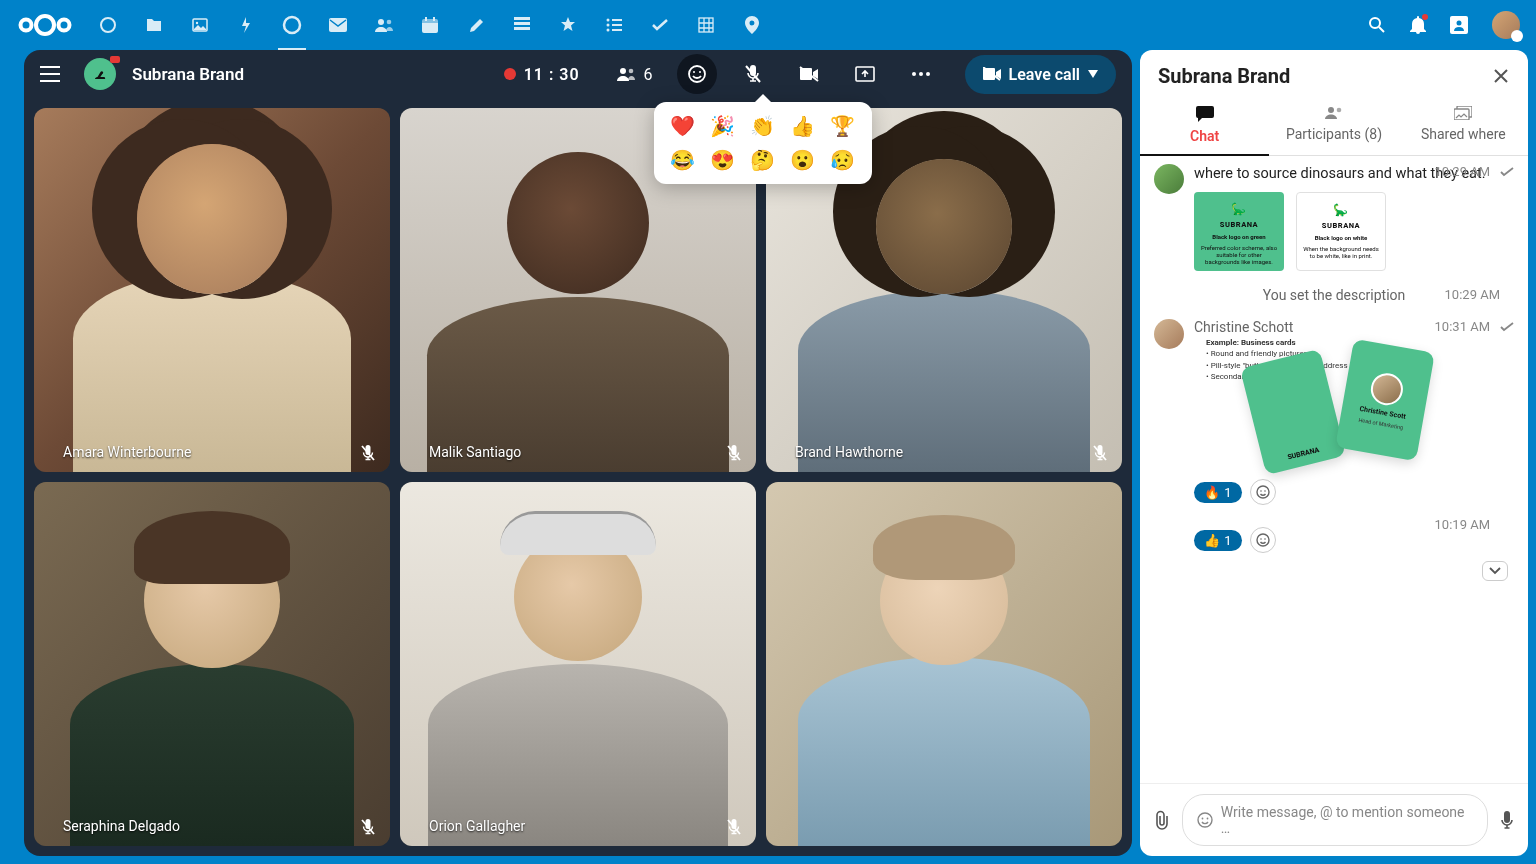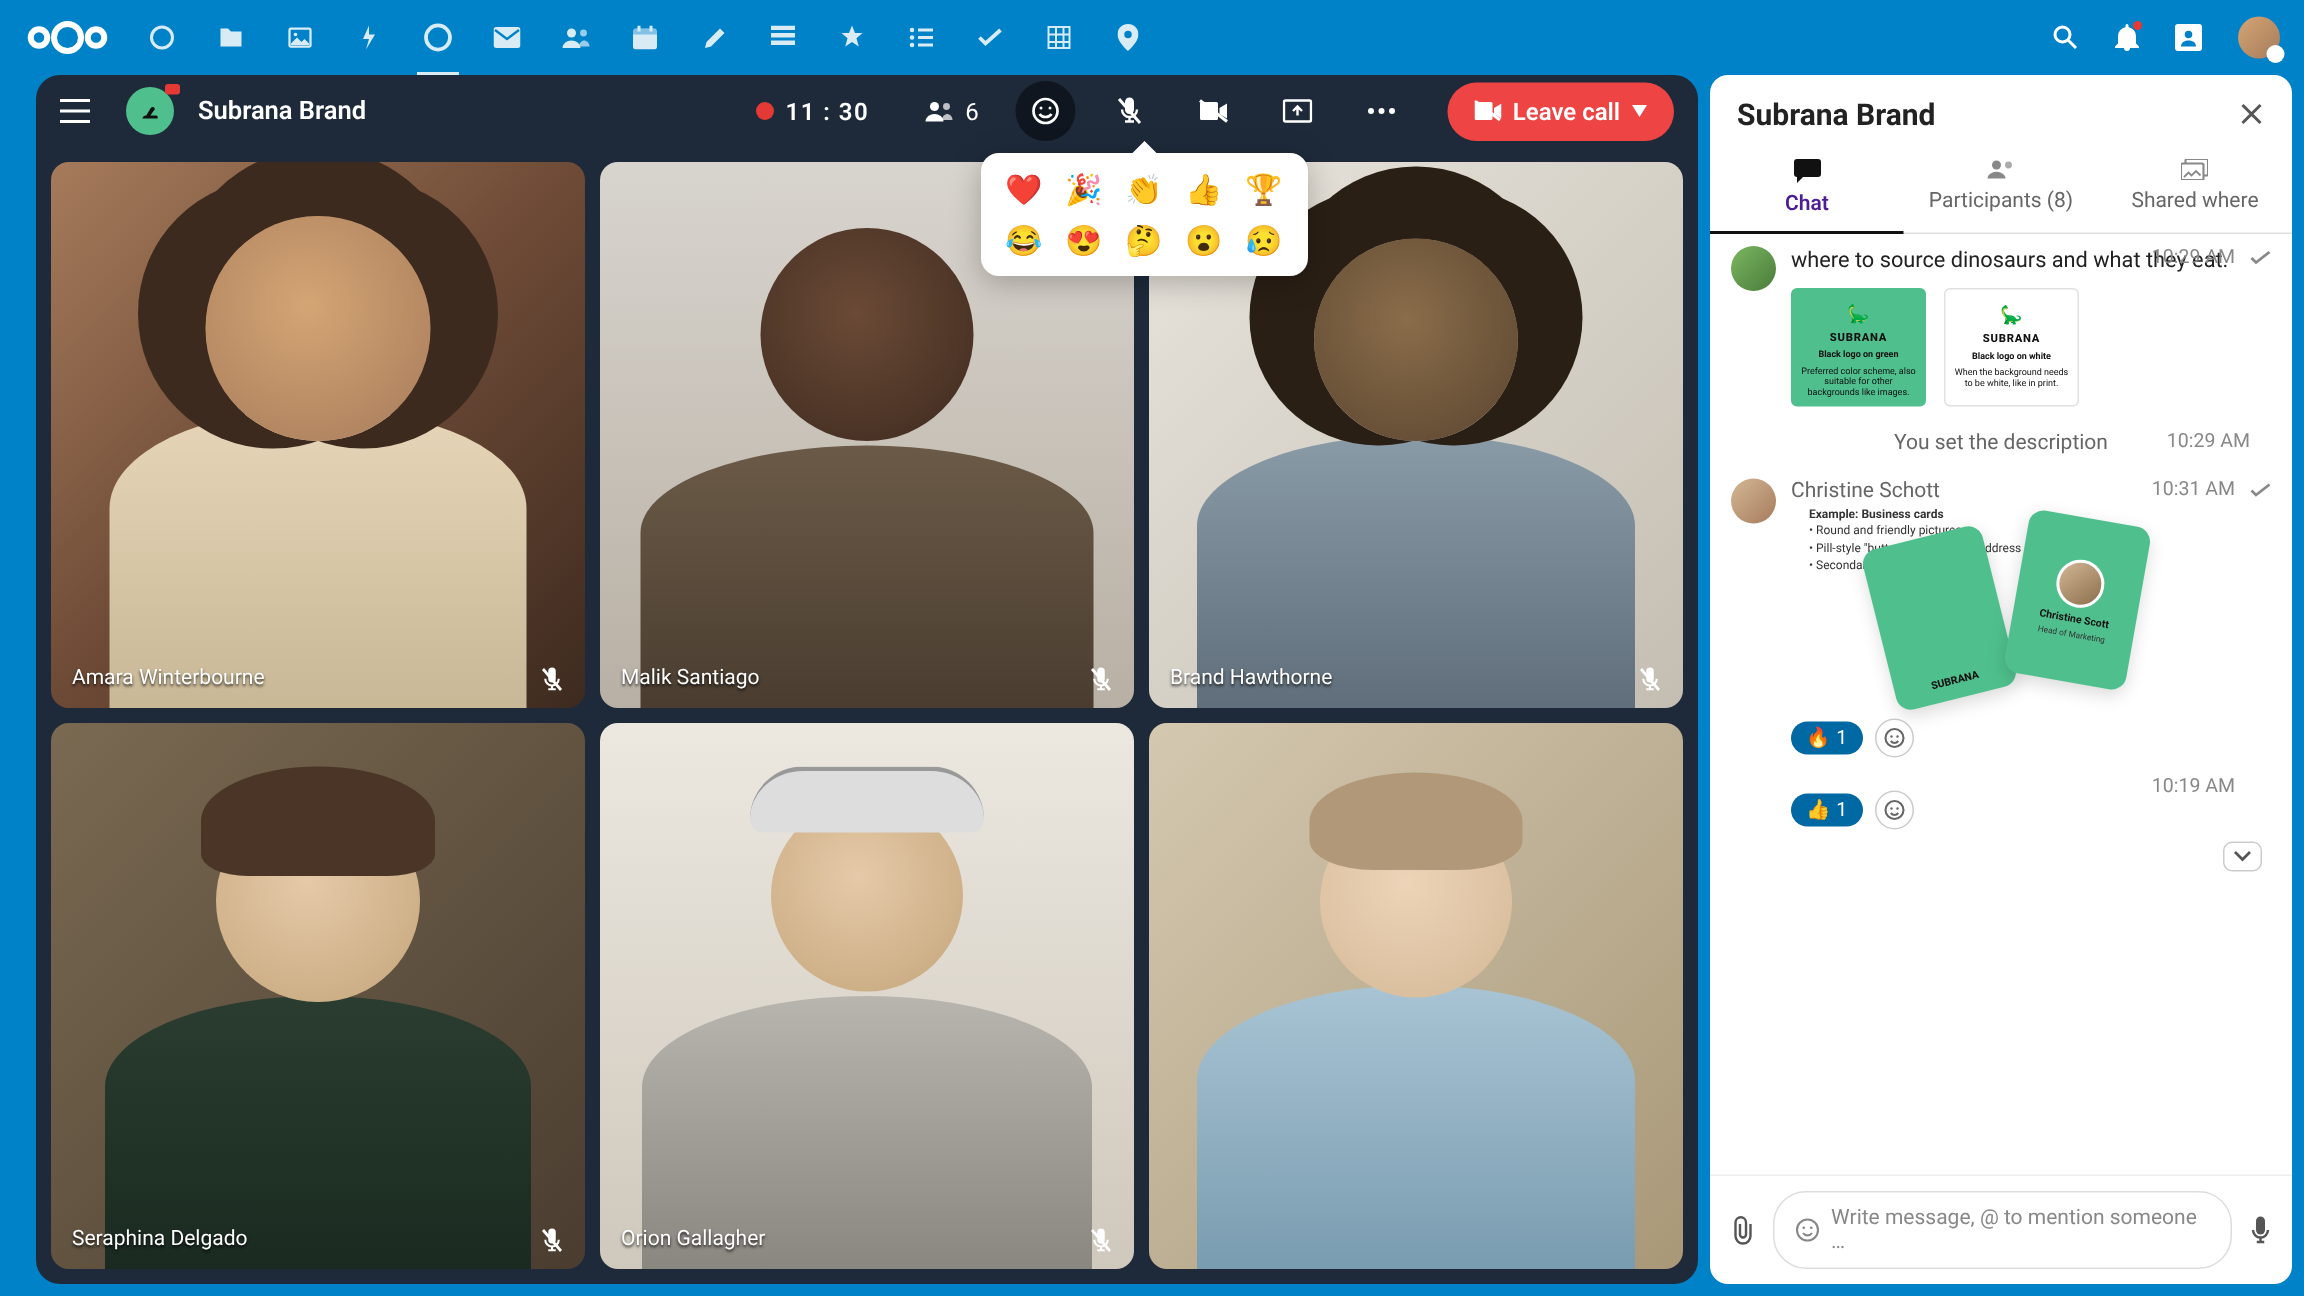--- a/index.html
+++ b/index.html
@@ -27,48 +27,48 @@
 .brand-badge { width: 32px; height: 32px; border-radius: 50%; background: #4fc08d; display: flex; align-items: center; justify-content: center; position: relative; margin-left: 8px; }
 .brand-badge::after { content:''; position:absolute; top:-2px; right:-4px; width:10px; height:7px; background:#e53935; border-radius:2px; }
 .call-title { font-size: 17px; font-weight: 600; }
 .call-header-spacer { flex: 1; }
 .rec-indicator { display: flex; align-items: center; gap: 8px; text-align: center; }
 .rec-dot { width: 12px; height: 12px; border-radius: 50%; background: #e53935; }
 .rec-time { font-weight: 600; letter-spacing: 1px; }
 .participants-count { display: flex; align-items: center; gap: 8px; margin-left: 20px; }
 .hdr-icon-btn { width: 40px; height: 40px; border-radius: 50%; display:flex; align-items:center; justify-content:center; cursor:pointer; }
 .hdr-icon-btn.active-bg { background: #0f1620; }
-.leave-btn { background: #ef4444; color: white; padding: 10px 18px; border-radius: 24px; font-weight: 600; display:flex; align-items:center; gap:8px; cursor:pointer; margin-left:8px;text-align:center; }
+.leave-btn { background: #0c4a6e; color: white; padding: 10px 18px; border-radius: 24px; font-weight: 600; display:flex; align-items:center; gap:8px; cursor:pointer; margin-left:8px;text-align:center; }
 
 
 .reaction-popover { position: absolute; top: 52px; left: 630px; background: white; border-radius: 12px; padding: 12px 14px; box-shadow: 0 4px 20px rgba(0,0,0,0.25); display: grid; grid-template-columns: repeat(5, 30px); gap: 10px 10px; z-index: 100; }
 .reaction-popover::before { content:''; position:absolute; top:-8px; left:50%; transform:translateX(-50%); border-left:8px solid transparent; border-right:8px solid transparent; border-bottom:8px solid white; }
 .reaction-item { font-size: 20px; text-align:center; cursor:pointer; }
 
 
 .video-grid { flex: 1; display: grid; grid-template-columns: repeat(3, 1fr); grid-template-rows: repeat(2, 1fr); gap: 10px; padding: 10px; }
 .video-tile { position: relative; border-radius: 12px; overflow: hidden; background: #333; }
 .tile-bg { position:absolute; inset:0; }
-.tile-name { position: absolute; bottom: 12px; left: 14px; color: white; font-size: 14px; text-shadow: 0 1px 2px rgba(0,0,0,.8); }
+.tile-name { position: absolute; bottom: 12px; left: 29px; color: white; font-size: 14px; text-shadow: 0 1px 2px rgba(0,0,0,.8); }
 .tile-mic { position: absolute; bottom: 10px; right: 14px; color: white; }
 
 
 .portrait { position:absolute; inset:0; display:flex; align-items:flex-end; justify-content:center; }
 .head { border-radius: 50%; }
 .torso { position:absolute; bottom:0; border-radius: 60% 60% 0 0 / 40% 40% 0 0; }
 
 
 .sidebar { width: 388px; background: white; border-radius: 12px; display:flex; flex-direction:column; overflow:hidden; }
 .sidebar-header { display:flex; align-items:center; padding: 14px 18px 4px 18px; }
 .sidebar-title { font-size: 20px; font-weight: 700; flex:1; color:#222; }
 .close-icon { cursor:pointer; color:#555; }
 
 .sidebar-tabs { display:flex; border-bottom: 1px solid #e0e0e0; }
 .sidebar-tab { flex:1; text-align:center; padding: 14px 0 10px 0; color:#666; font-size: 14px; cursor:pointer; display:flex; flex-direction:column; align-items:center; gap:6px; }
-.sidebar-tab.active { color:#4c1d95; border-bottom: 2px solid #111; margin-bottom:-1px; font-weight:600; }
+.sidebar-tab.active { color:#ef4444; border-bottom: 2px solid #111; margin-bottom:-1px; font-weight:600; }
 
 .chat-scroll { flex:1; overflow-y:auto; padding: 8px 14px; }
 .chat-msg { display:flex; gap:10px; margin-bottom:12px; position:relative; }
 .msg-avatar { width:30px; height:30px; border-radius:50%; background: linear-gradient(135deg,#7bb661,#4a7c3a); flex-shrink:0; }
 .msg-body { flex:1; min-width:0; }
 .msg-author { color:#666; font-size:14px; margin-bottom:4px; }
 .msg-text { color:#222; font-size:14.5px; line-height:1.4; }
 .msg-time { position:absolute; top:0; right:24px; color:#888; font-size:13px; }
 .msg-check { position:absolute; top:3px; right:0; color:#888; }
 .msg-center { text-align:center; color:#666; font-size:14px; margin: 16px 0; position:relative; }

